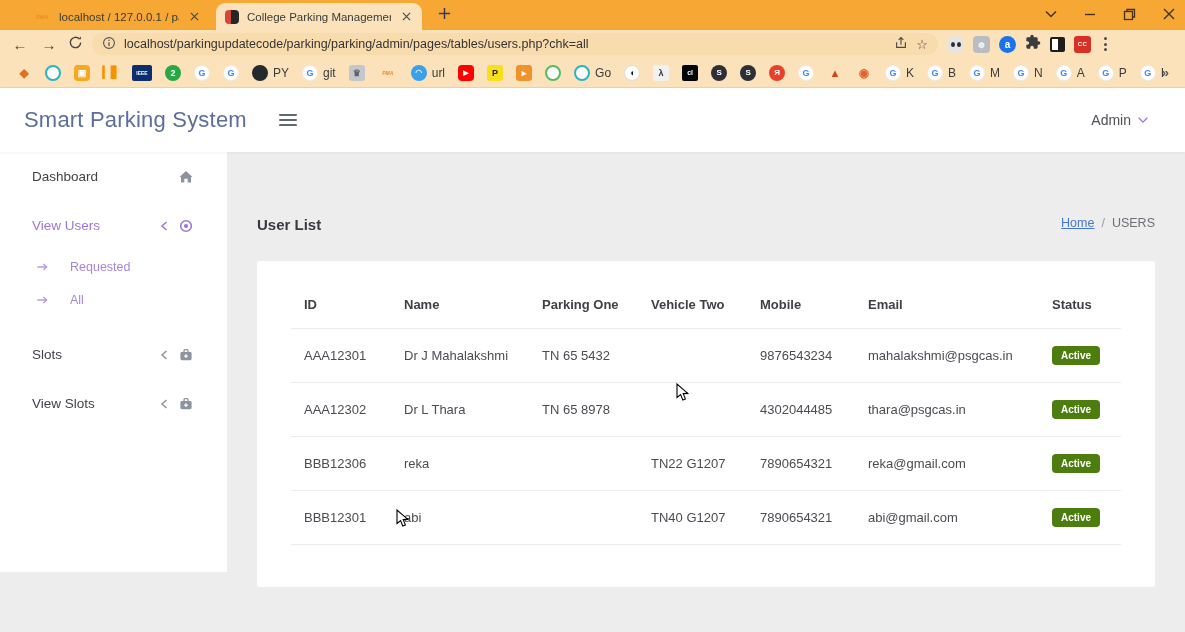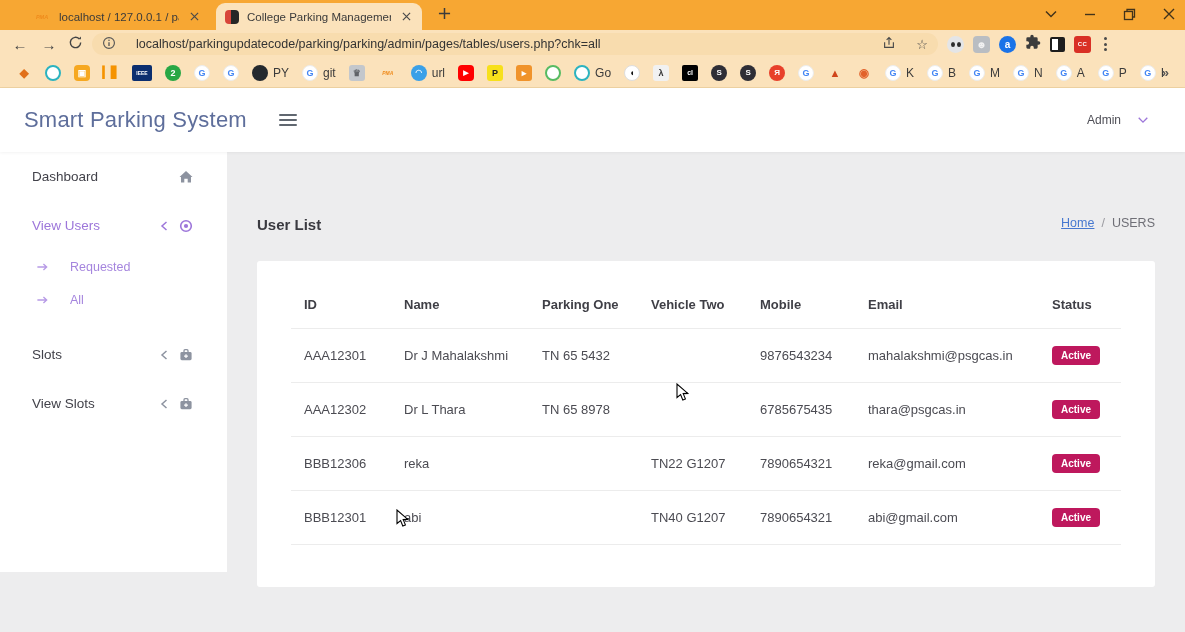--- a/index.html
+++ b/index.html
@@ -19,21 +19,21 @@
   .fav-parking { width:14px; height:14px; border-radius:4px;
     background:linear-gradient(90deg,#d8453a 0 45%, #262626 45% 100%); }
   .tab-close { width:14px; height:14px; display:flex; align-items:center; justify-content:center; border-radius:50%; }
   .newtab { margin:0 0 6px 16px; }
   .wincontrols { position:absolute; right:10px; top:0; height:28px; display:flex; align-items:center; gap:27px; }
   .winbtn { display:flex; align-items:center; justify-content:center; }
 
   .toolbar { height:28px; background:#fbe2bb; display:flex; align-items:center; padding:0 10px; gap:9px; }
   .nav-glyph { font-size:15px; color:#444; width:20px; text-align:center; line-height:1; }
   .omnibox { width:846px; height:22px; background:#f8dcae; border-radius:11px; display:flex; align-items:center;
-             padding:0 10px; gap:20px; font-size:12.5px; color:#333; }
+             padding:0 10px; gap:8px; font-size:12.5px; color:#333; }
   .omnibox .url { flex:1; white-space:nowrap; overflow:hidden; }
   .omni-star { font-size:13px; color:#4a4a4a; }
   .ext { width:17px; height:17px; display:flex; align-items:center; justify-content:center;
          font-size:9px; font-weight:bold; border-radius:4px; }
   .ext-panda { background:#e4e5e7; border-radius:50%; position:relative; }
   .ext-panda i { width:4px; height:5px; background:#2d2d2d; border-radius:50%; display:inline-block; margin:0 1px; }
   .ext-profile { background:#b9bdc2; color:#f1f1f1; font-size:10px; }
   .ext-a { background:#1a73e8; color:#fff; border-radius:50%; font-size:10px; }
   .ext-reader { width:15px; height:15px; border:2.5px solid #1d1d1d; background:linear-gradient(90deg,#fff 0 55%, #1d1d1d 55% 100%); border-radius:2px; }
   .ext-adblock { background:#d93025; color:#fff; font-size:6px; border-radius:3px; letter-spacing:0.5px; }
@@ -47,22 +47,22 @@
            font-size:9px; font-weight:bold; border-radius:50%; flex:none; }
   .bm-lb { font-size:12px; color:#3b3b3b; }
   .bm-overflow { position:absolute; right:16px; font-size:13px; font-weight:bold; color:#555; }
 
   
   .appheader { height:64px; background:#fff; display:flex; align-items:center; position:relative; z-index:2;
                box-shadow:0 1px 3px rgba(0,0,0,0.05); }
   .brand { font-size:22px; color:#5e6e9b; margin-left:24px; letter-spacing:0.2px; cursor:pointer; }
   .hamburger { margin-left:28px; display:flex; flex-direction:column; gap:3px; cursor:pointer; padding:4px; }
   .hamburger i { width:18px; height:2px; background:#606770; border-radius:1px; }
-  .admin { margin-left:auto; margin-right:36px; display:flex; align-items:center; gap:16px;
-           font-size:12px; color:#4f4f57; cursor:pointer; }
+  .admin { margin-left:auto; margin-right:36px; display:flex; align-items:center; gap:6px;
+           font-size:14px; color:#4f4f57; cursor:pointer; }
 
   
   .layout { display:flex; height:420px; }
   .sidebar { width:227px; background:#fff; flex:none; }
   .side-item { height:49px; display:flex; align-items:center; padding:0 33px 0 32px;
                font-size:13.5px; color:#42424a; cursor:pointer; }
   .side-item .side-label { flex:1; }
   .side-icons { display:flex; align-items:center; gap:9px; }
   .side-item .ic { color:#8d93a0; }
   .side-item.active { color:#9d76da; }
@@ -77,21 +77,21 @@
   .breadcrumb { font-size:12.5px; display:flex; align-items:center; gap:7px; }
   .breadcrumb a { color:#4678d0; text-decoration:underline; cursor:pointer; }
   .crumb-sep { color:#9a9aa0; }
   .crumb-current { color:#6f6f76; }
 
   .card { margin-top:28px; background:#fff; border-radius:3px; padding:8px 34px 42px; }
   table { width:100%; border-collapse:collapse; font-size:13px; color:#4b4b52; table-layout:fixed; }
   th { text-align:left; font-weight:bold; color:#3f3f46; padding:28px 0 16px 13px;
        border-bottom:1px solid #ececec; font-size:13px; }
   td { padding:17px 0 17px 13px; border-bottom:1px solid #ececec; white-space:nowrap; overflow:hidden; }
-  .badge { display:inline-block; background:#be185d; color:#fff; font-size:10px; font-weight:bold;
+  .badge { display:inline-block; background:#4d7c0f; color:#fff; font-size:10px; font-weight:bold;
            padding:4px 9px; border-radius:4px; cursor:pointer; }
 
   .cursor { position:absolute; z-index:50; pointer-events:none; }
 </style>
 </head>
 <body>
 
 <div class="tabbar">
   <div class="tab inactive">
     <span class="fav-pma">PMA</span>
@@ -430,21 +430,21 @@
               <td></td>
               <td>9876543234</td>
               <td>mahalakshmi@psgcas.in</td>
               <td><span class="badge">Active</span></td>
             </tr>
             <tr>
               <td>AAA12302</td>
               <td>Dr L Thara</td>
               <td>TN 65 8978</td>
               <td></td>
-              <td>6785675435</td>
+              <td>4302044485</td>
               <td>thara@psgcas.in</td>
               <td><span class="badge">Active</span></td>
             </tr>
             <tr>
               <td>BBB12306</td>
               <td>reka</td>
               <td></td>
               <td>TN22 G1207</td>
               <td>7890654321</td>
               <td>reka@gmail.com</td>

